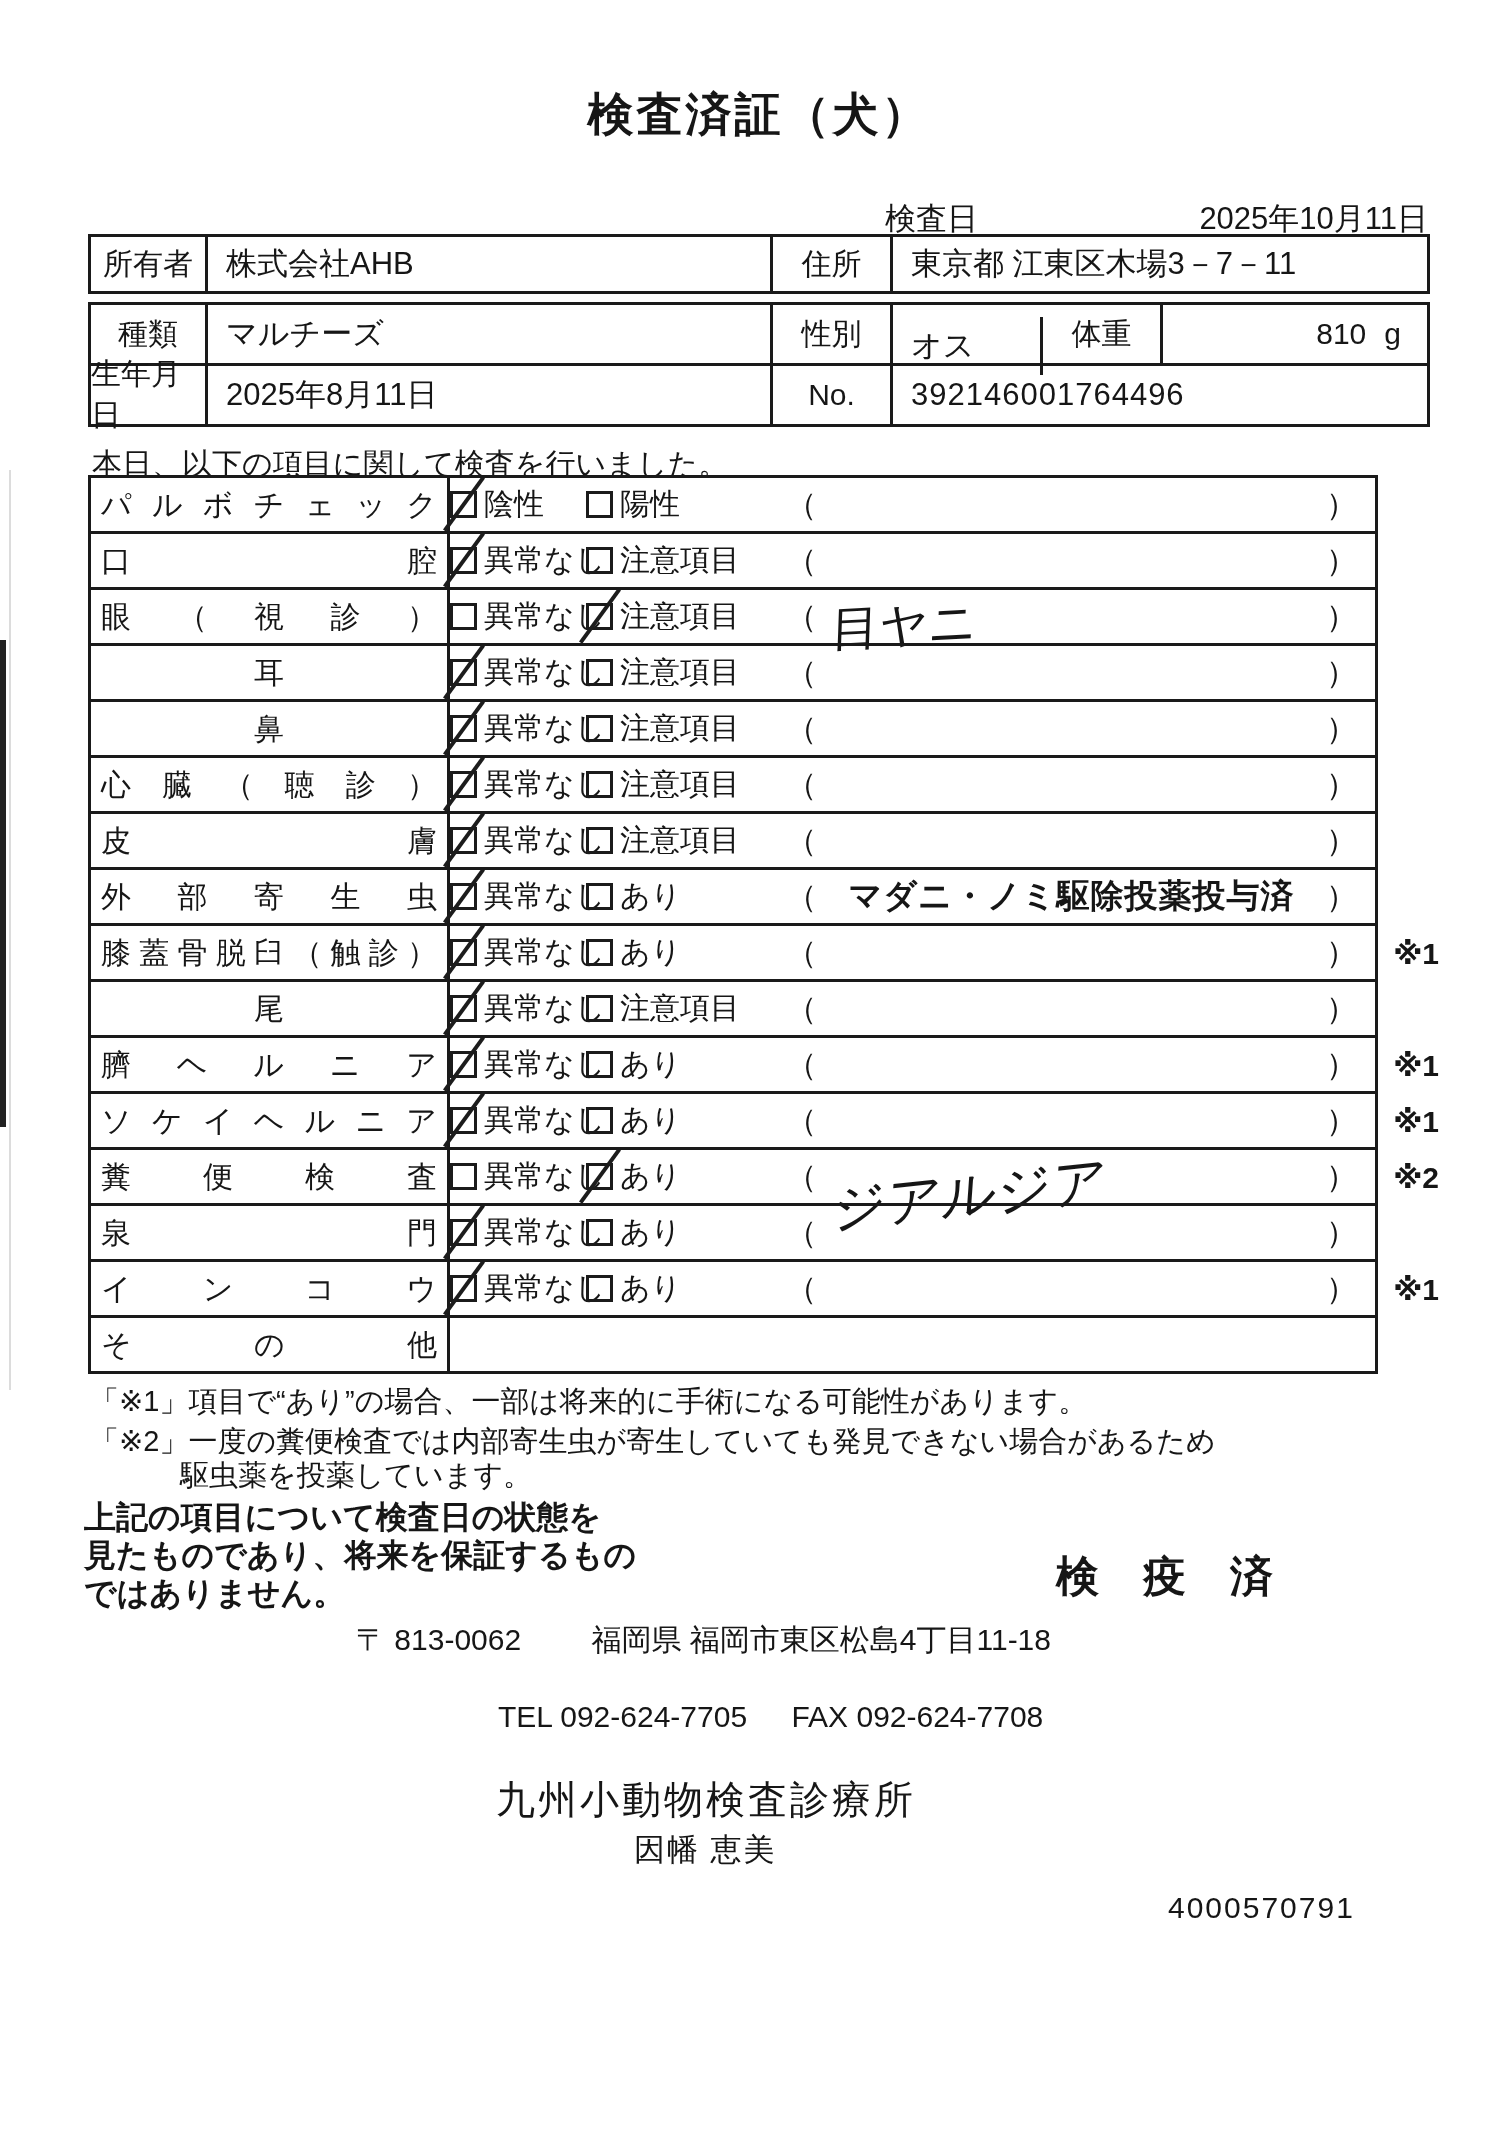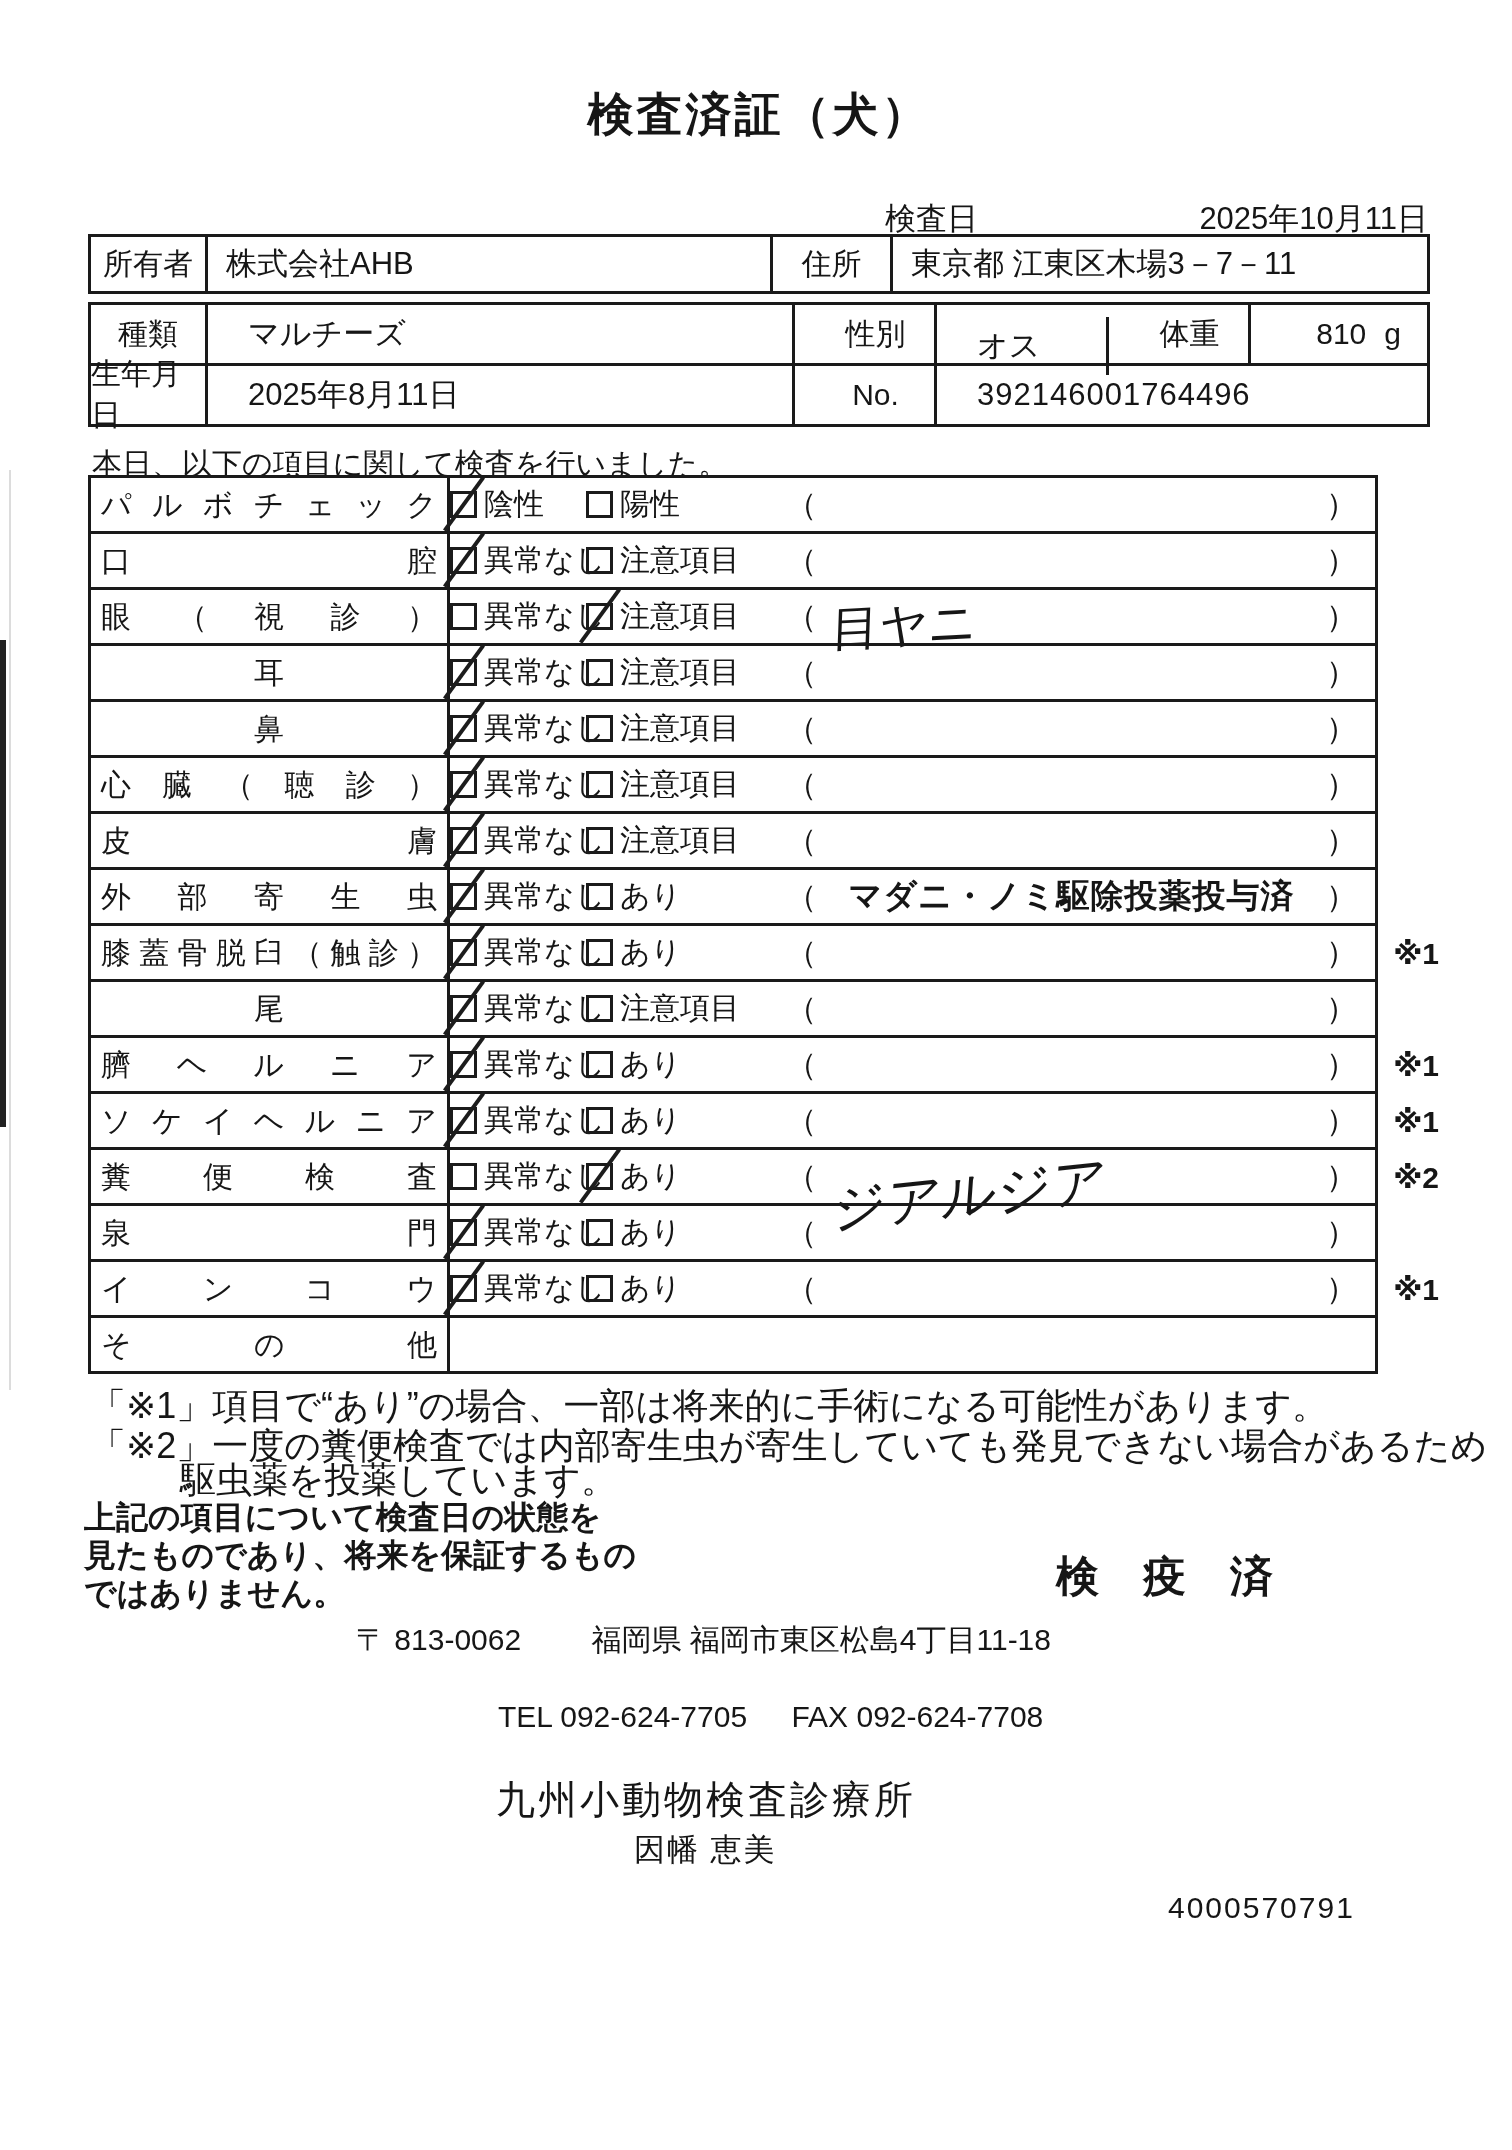--- a/index.html
+++ b/index.html
@@ -18,21 +18,21 @@
     font-size:46px;font-weight:bold;letter-spacing:3px;}
 
   .daterow{position:absolute;top:198px;left:88px;width:1342px;height:34px;font-size:31px;}
   .daterow .dlabel{position:absolute;left:797px;top:0;}
   .daterow .dval{position:absolute;right:2px;top:0;text-align:center;}
 
   
   .t1,.t2{position:absolute;left:88px;width:1342px;border:3px solid #1a1a1a;box-sizing:border-box;background:#fff;}
   .t1{top:234px;height:60px;display:flex;}
   .t2{top:302px;}
-  .trow{display:flex;height:58px;gap:22px;}
+  .trow{display:flex;height:58px;}
   .trow + .trow{border-top:3px solid #1a1a1a;}
   .tc{border-right:3px solid #1a1a1a;display:flex;align-items:center;justify-content:center;
       font-size:30px;box-sizing:border-box;height:100%;}
   .tc.last{border-right:none;}
   .tc.val{justify-content:flex-start;padding-left:18px;font-size:31px;}
   .w-lab{width:117px;flex:none;}
   .w-val{width:565px;flex:none;}
   .w-lab2{width:120px;flex:none;}
   .w-sex{width:150px;flex:none;margin-top:12px;}
   .w-rest{flex:1;}
@@ -58,21 +58,21 @@
   .pnote{flex:1;display:flex;align-items:center;padding-right:18px;min-width:0;}
   .paren{font-size:31px;flex:none;}
   .note{flex:1;text-align:center;font-size:28px;min-width:0;}
   .note.print{font-weight:bold;font-size:33px;letter-spacing:1px;white-space:nowrap;}
   .note.hand{text-align:left;padding-left:14px;font-size:48px;line-height:1;white-space:nowrap;
     transform:rotate(-3deg) skewX(-5deg);overflow:visible;}
   .note.hand2{font-size:54px;transform:rotate(-6deg) skewX(-10deg) translateY(6px);}
   .remark{position:absolute;right:-64px;top:50%;transform:translateY(-50%);
     font-weight:bold;font-size:30px;white-space:nowrap;}
 
-  .fn{position:absolute;font-size:36px;}
+  .fn{position:absolute;font-size:29px;}
   .fn1{top:1382px;left:90px;}
   .fn2{top:1422px;left:90px;}
   .fn2b{top:1456px;left:180px;}
 
   .disc{position:absolute;top:1498px;left:84px;font-size:32px;font-weight:bold;line-height:38px;}
 
   .stamp{position:absolute;top:1548px;left:1056px;font-size:43px;font-weight:bold;letter-spacing:16px;}
 
   .postal{position:absolute;top:1620px;left:356px;font-size:30px;white-space:nowrap;}
   .postal .addr{margin-left:62px;}

